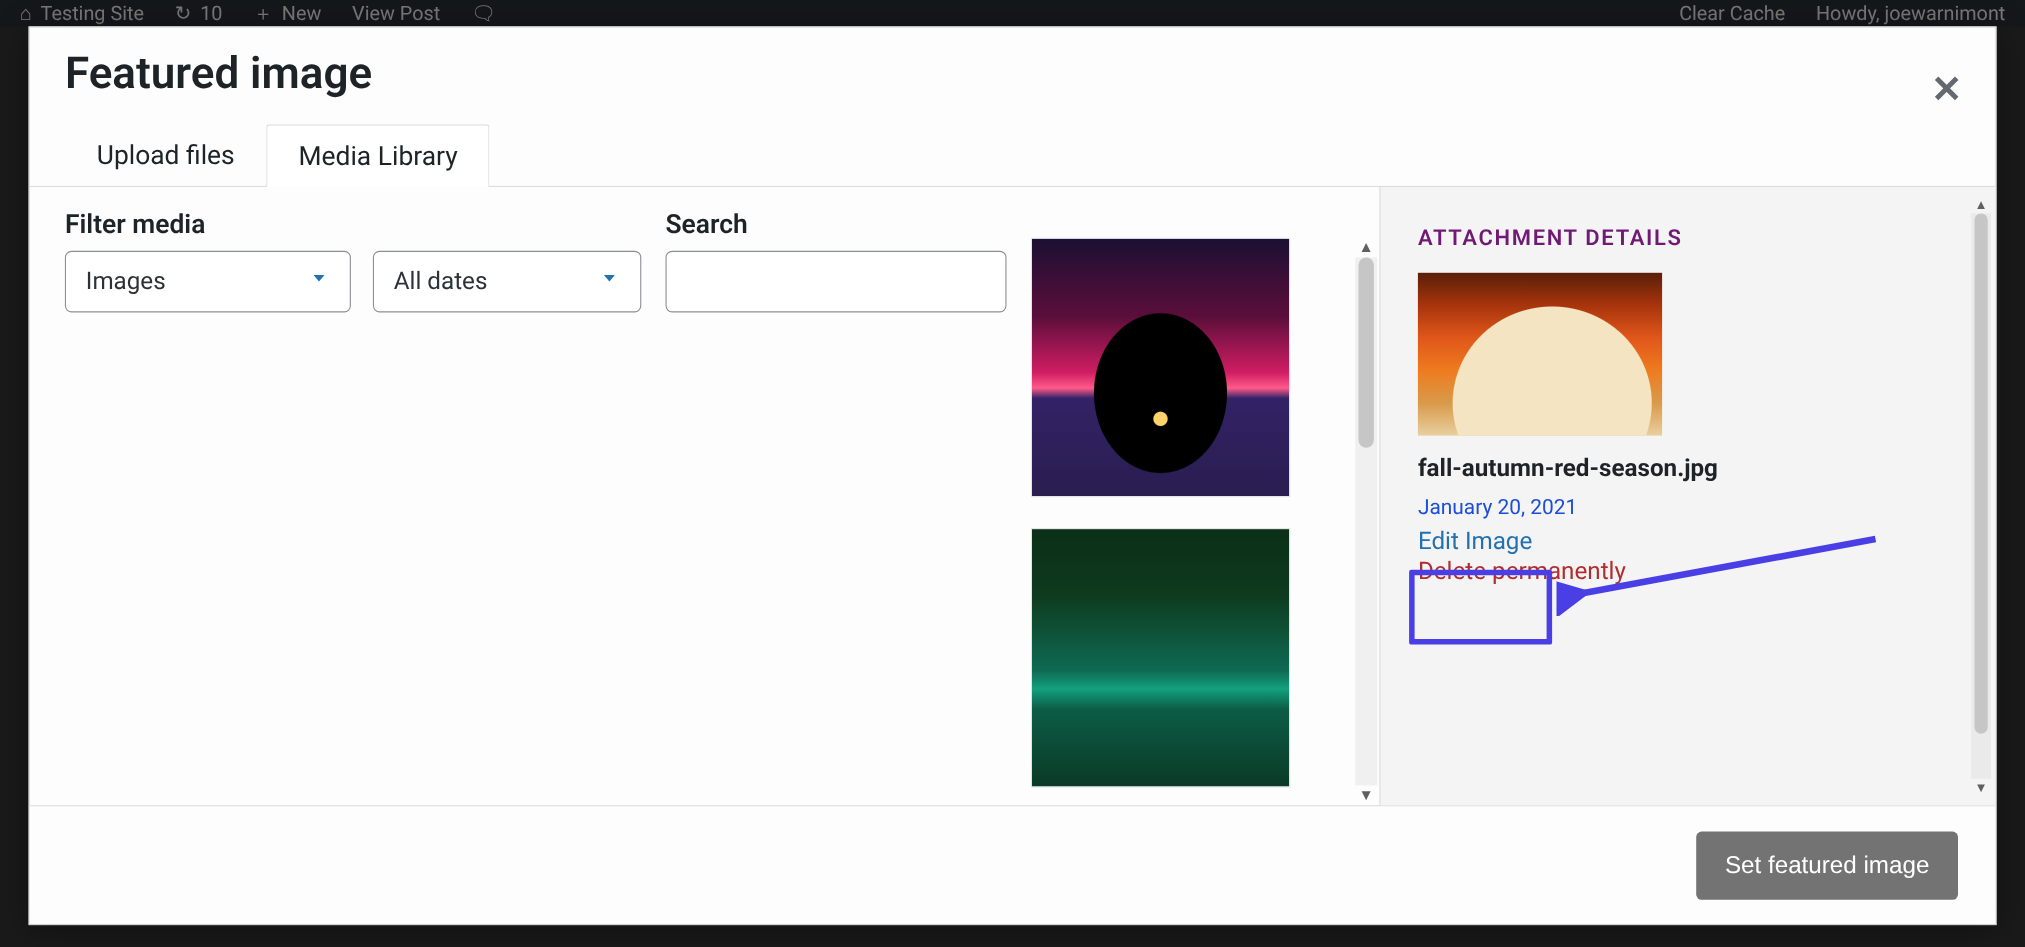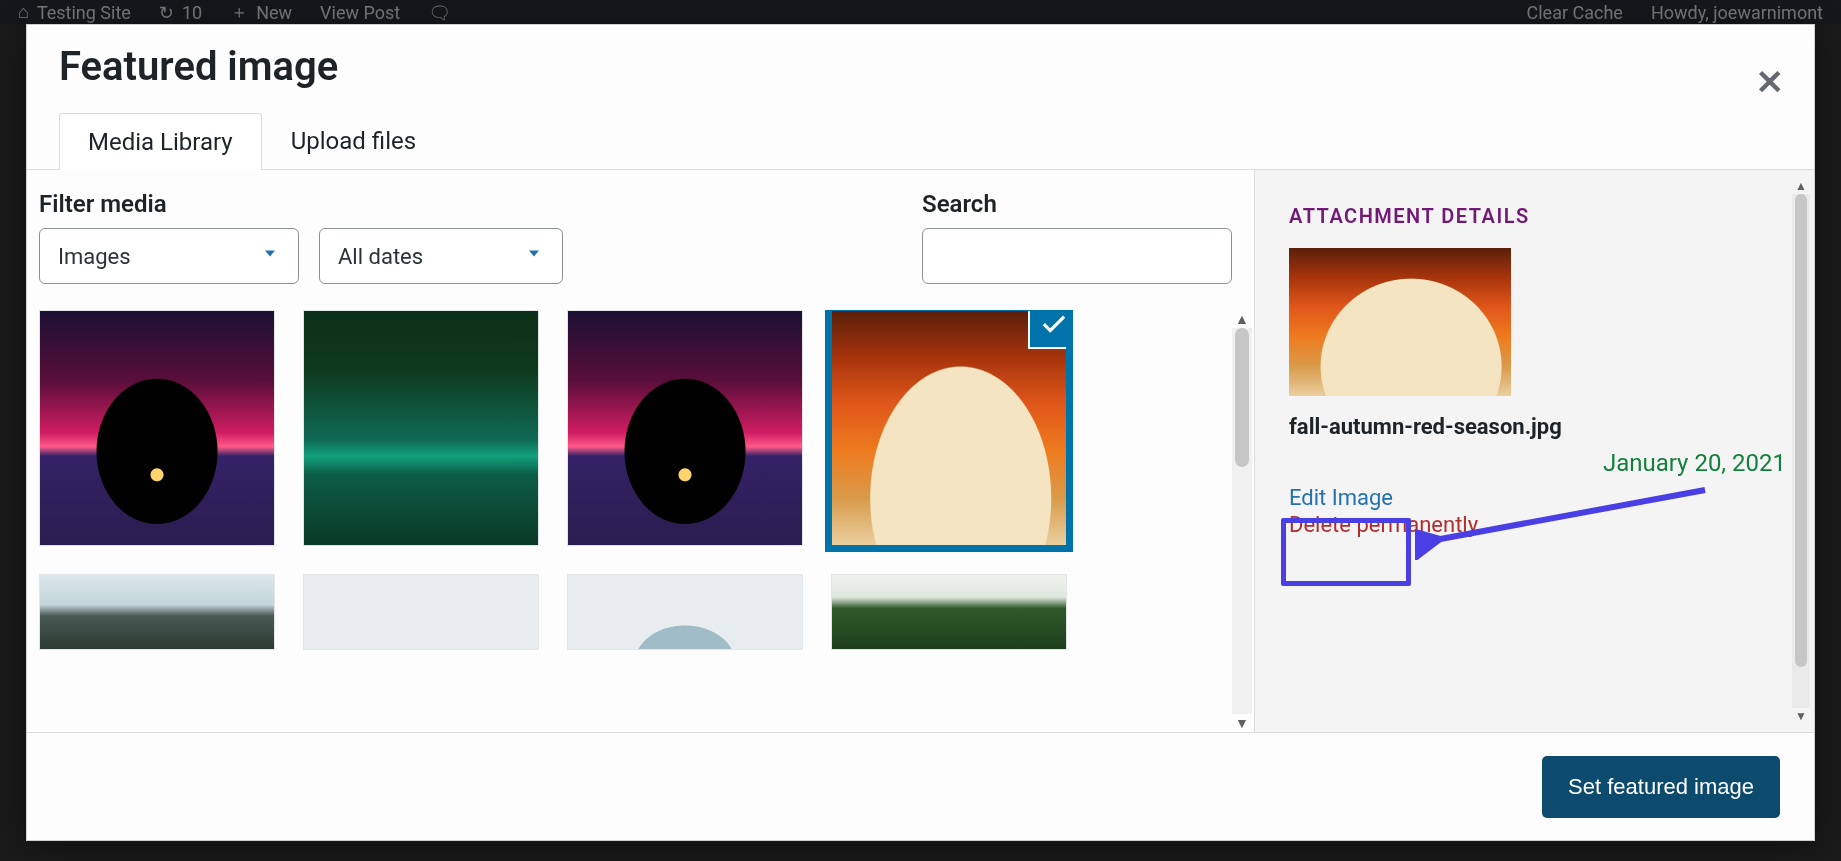--- a/index.html
+++ b/index.html
@@ -51,21 +51,21 @@
     border-top-left-radius: 3px; border-top-right-radius: 3px;
     position: relative; top: 1px;
   }
   .tab-strip-line { border-bottom: 1px solid #dcdcde; }
 
   .content-row {
     flex: 1; display: flex; min-height: 0;
   }
 
   .main-pane {
-    flex: 1; padding: 20px 0 0 12px; display: flex; flex-direction: column;
+    flex: 1; padding: 20px 0 0 32px; display: flex; 
     min-width: 0;
   }
 
   .filters-row {
     display: flex; gap: 0;
     padding-right: 22px;
   }
   .filter-block { display: flex; flex-direction: column; gap: 10px; }
   .filter-label { font-size: 24px; font-weight: 600; color: #1d2327; }
   .select {
@@ -145,21 +145,21 @@
     padding: 34px 28px 0 34px; position: relative; overflow:hidden;
   }
   .side-title {
     font-size: 20px; letter-spacing: 1.5px; color: #701a75; font-weight: 600;
     margin-bottom: 20px;
   }
   .preview {
     width: 222px; height: 148px; margin-bottom: 18px;
   }
   .detail-filename { font-size: 22px; font-weight: 700; color: #1d2327; margin-bottom: 10px; }
-  .detail-line { font-size: 24px; color: #15803d; margin-bottom: 6px; text-align: right; }
+  .detail-line { font-size: 19px; color: #1d4ed8; margin-bottom: 6px; }
   .link-edit { font-size: 22px; color: #2271b1; display:inline-block; margin-top:2px; margin-bottom:2px; text-decoration:none; }
   .link-delete { font-size: 22px; color: #b32d2e; display:inline-block; text-decoration:none; }
 
   .highlight-box {
     position: absolute; border: 5px solid #4a3fe4;
     pointer-events: none; border-radius: 2px;
   }
   .arrow-annot {
     position: absolute; pointer-events: none;
   }
@@ -172,21 +172,21 @@
   .side-scroll .track { flex:1; width:18px; background:#eaeaea; position:relative; }
   .side-scroll .bar { position:absolute; left:3px; right:3px; top:0; height:92%;
     background:#c6c6c6; border-radius:9px; }
 
   .footer {
     height: 108px; border-top: 1px solid #dcdcde;
     display: flex; align-items: center; justify-content: flex-end;
     padding: 0 34px; background:#fdfdfd;
   }
   .btn-primary {
-    background: #0c4a6e; color: #fff; font-size: 22px;
+    background: #737373; color: #fff; font-size: 22px;
     padding: 18px 26px; border: none; border-radius: 5px; cursor: pointer;
   }
 </style>
 </head>
 <body>
 
 <div class="adminbar">
   <div class="left">
     <span class="item">
       <span>⌂</span>
@@ -215,22 +215,22 @@
 
   <div class="modal-head">
     <h1 class="modal-title">Featured image</h1>
     <div class="close-btn">
       <span>✕</span>
     </div>
   </div>
 
   <div class="tab-strip-line">
     <div class="tabs">
+      <div class="tab">Upload files</div>
       <div class="tab active">Media Library</div>
-      <div class="tab">Upload files</div>
     </div>
   </div>
 
   <div class="content-row">
 
     <div class="main-pane">
       <div class="filters-row">
         <div class="filter-block" style="margin-right:22px;">
           <div class="filter-label">Filter media</div>
           <div style="display:flex; gap:20px;">

